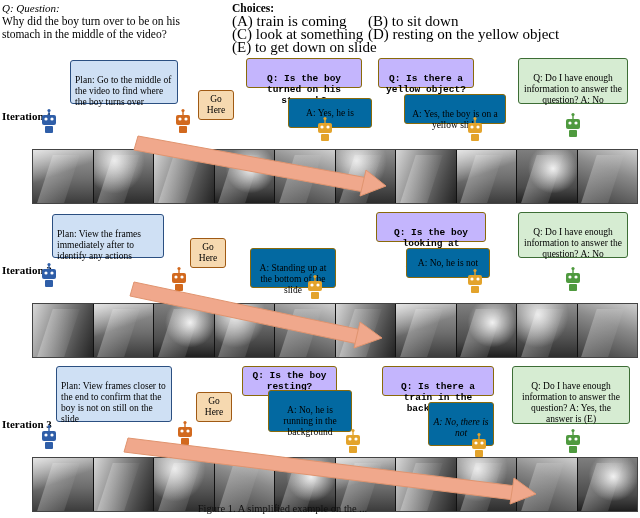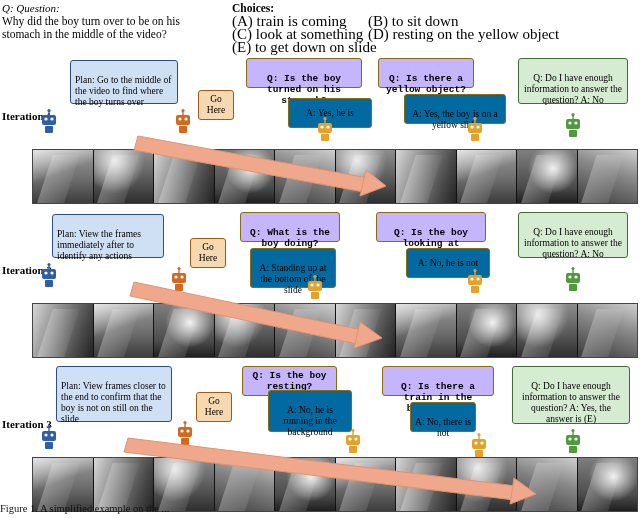--- a/index.html
+++ b/index.html
@@ -85,21 +85,21 @@
   .gohere { background:#f6d9b0; border-color:#a05a14; font-weight:normal; }
   .qbox { background:#c4b5fd; border-color:#8a6a0a; font-weight:bold;font-family:Liberation Mono, monospace; }
   .abox { background:#0369a1; border-color:#8a6a0a; }
   .greenbox { background:#d6ecd2; border-color:#3d6d35; }
 
   
   .robot { position:absolute; width:26px; height:30px; }
 
   .fig-caption {
     position:absolute; left:0; top:503px; width:565px;
-    font-size:10.5px; color:#111;
+    text-align:center; font-size:10.5px; color:#111;
   }
 </style>
 </head>
 <body>
 
 <div class="page">
 
   <div class="header">
     <div class="q-label">Q: Question:</div>
     <div class="q-text">Why did the boy turn over to be on his stomach in the middle of the video?</div>
@@ -186,21 +186,20 @@
     </svg>
   </div>
 
   <div class="iteration it2">
     <div class="iter-label">Iteration 2</div>
 
     <div class="box plan" style="left:52px; top:6px; width:112px; height:44px;">Plan: View the frames immediately after to identify any actions</div>
 
     <div class="box gohere" style="left:190px; top:30px; width:36px; height:26px; display:flex; align-items:center; justify-content:center;">Go Here</div>
 
-    <div class="box qbox" style="left:240px; top:4px; width:100px; height:30px;">Q: What is the boy doing?</div>
     <div class="box abox" style="left:250px; top:40px; width:86px; height:40px;">A: Standing up at the bottom of the slide</div>
 
     <div class="box qbox" style="left:376px; top:4px; width:110px; height:26px;">Q: Is the boy looking at anything specific?</div>
     <div class="box abox" style="left:406px; top:40px; width:84px; height:20px; display:flex; align-items:center; justify-content:center;">A: No, he is not</div>
 
     <div class="box greenbox" style="left:518px; top:4px; width:110px; height:46px;">Q: Do I have enough information to answer the question? A: No</div>
 
     <svg class="robot" style="left:36px; top:54px;" viewBox="0 0 26 30">
       <rect x="6" y="7" width="14" height="10" rx="2" fill="#2f5ea8"></rect>
       <rect x="9" y="18" width="8" height="7" rx="1" fill="#2f5ea8"></rect>
@@ -265,21 +264,21 @@
     <div class="iter-label">Iteration 3</div>
 
     <div class="box plan" style="left:56px; top:4px; width:116px; height:56px;">Plan: View frames closer to the end to confirm that the boy is not on still on the slide</div>
 
     <div class="box gohere" style="left:196px; top:30px; width:36px; height:26px; display:flex; align-items:center; justify-content:center;">Go Here</div>
 
     <div class="box qbox" style="left:242px; top:4px; width:95px; height:18px; display:flex; align-items:center; justify-content:center;">Q: Is the boy resting?</div>
     <div class="box abox" style="left:268px; top:28px; width:84px; height:42px;">A: No, he is running in the background</div>
 
     <div class="box qbox" style="left:382px; top:4px; width:112px; height:30px;">Q: Is there a train in the background?</div>
-    <div class="box abox" style="left:410px; top:40px; width:66px; height:30px;">A: No, there is not</div>
+    <div class="box abox" style="left:428px; top:40px; width:66px; height:44px;font-style:italic;">A: No, there is not</div>
 
     <div class="box greenbox" style="left:512px; top:4px; width:118px; height:58px;">Q: Do I have enough information to answer the question? A: Yes, the answer is (E)</div>
 
     <svg class="robot" style="left:36px; top:62px;" viewBox="0 0 26 30">
       <rect x="6" y="7" width="14" height="10" rx="2" fill="#2f5ea8"></rect>
       <rect x="9" y="18" width="8" height="7" rx="1" fill="#2f5ea8"></rect>
       <circle cx="10" cy="11" r="1.6" fill="#fff"></circle>
         <circle cx="16" cy="11" r="1.6" fill="#fff"></circle>
       <line x1="13" y1="3" x2="13" y2="7" stroke="#2f5ea8" stroke-width="1.4"></line>
         <circle cx="13" cy="2.5" r="1.6" fill="#2f5ea8"></circle>

